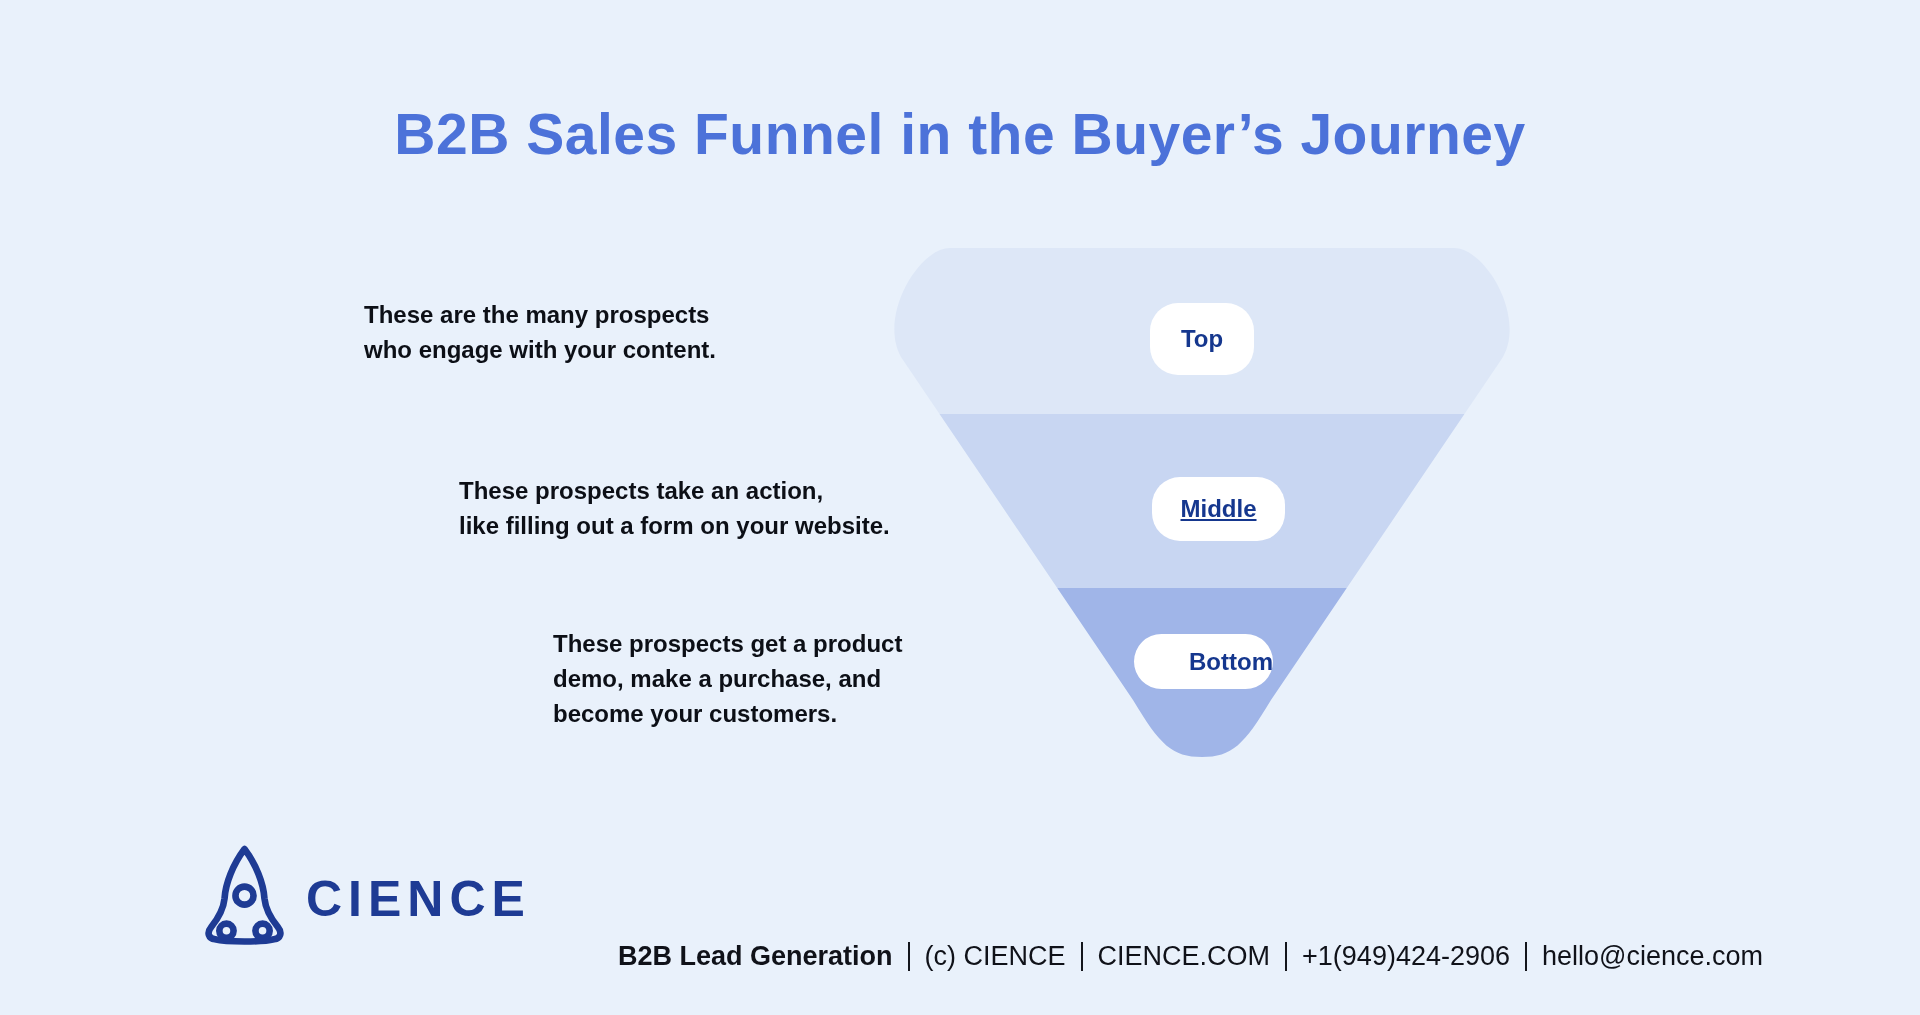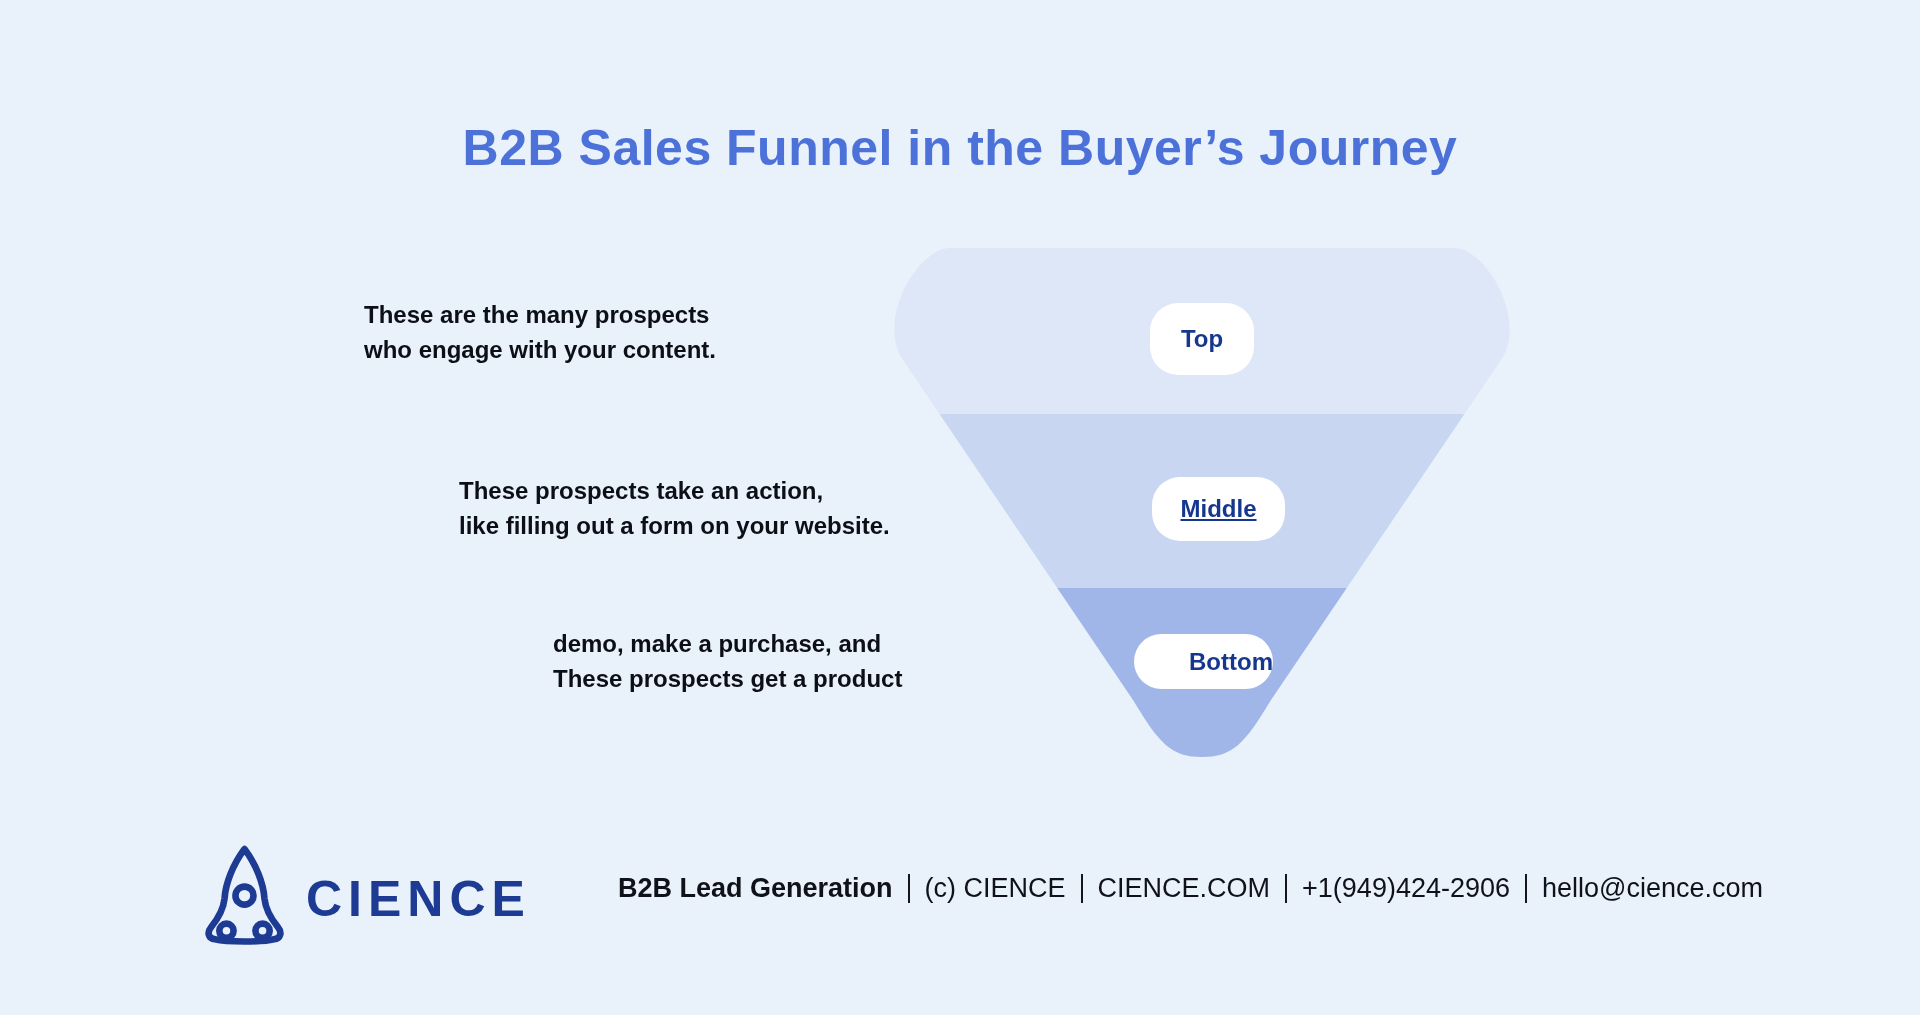--- a/index.html
+++ b/index.html
@@ -6,22 +6,22 @@
   body{font-family:"Liberation Sans", sans-serif;}
   #canvas{
     position:relative;
     width:1920px;height:1015px;
     background:#E9F1FB;
     overflow:hidden;
   }
   .page-title{
     position:absolute;left:0;top:104px;width:100%;
     text-align:center;
-    font-size:50px;line-height:60px;font-weight:700;
-    color:#4C72D9;letter-spacing:0.5px;margin-top:14px;
+    font-size:57px;line-height:60px;font-weight:700;
+    color:#4C72D9;letter-spacing:0.5px;
   }
   .funnel-svg{position:absolute;left:820px;top:230px;}
   .pill{
     position:absolute;background:#FFFFFF;border-radius:28px;
     display:flex;align-items:center;justify-content:center;
     font-size:24px;font-weight:700;color:#15378E;
   }
   #pill-top{left:1150px;top:303px;width:104px;height:72px;}
   #pill-middle{left:1152px;top:477px;width:133px;height:64px;text-decoration:underline;}
   #pill-bottom{left:1134px;top:634px;width:139px;height:55px;justify-content:flex-end;}
@@ -33,21 +33,21 @@
   #desc-0{left:364px;top:297px;}
   #desc-1{left:459px;top:473px;}
   #desc-2{left:553px;top:626px;}
   .logo-svg{position:absolute;left:197px;top:843px;}
   .brand-wordmark{
     position:absolute;left:306px;top:871px;
     font-size:50px;line-height:56px;font-weight:700;
     letter-spacing:6px;color:#1E3B94;text-align:center;
   }
   .contact-row{
-    position:absolute;left:618px;top:868px;height:40px;
+    position:absolute;left:618px;top:936px;height:40px;
     display:flex;align-items:center;
     font-size:27px;color:#101219;white-space:nowrap;
   }
   .contact-row .tagline{font-weight:700;}
   .sep{
     display:inline-block;width:2px;height:29px;
     background:#14161C;margin:0 15px;
   }
 </style>
 </head>
@@ -82,22 +82,23 @@
 
   <div class="desc" id="desc-0">
     <div>These are the many prospects</div>
     <div>who engage with your content.</div>
   </div>
   <div class="desc" id="desc-1">
     <div>These prospects take an action,</div>
     <div>like filling out a form on your website.</div>
   </div>
   <div class="desc" id="desc-2">
+    <div>These prospects get a product</div>
     <div>demo, make a purchase, and</div>
-    <div>These prospects get a product</div>
+    <div>become your customers.</div>
   </div>
 
   <svg class="logo-svg" width="95" height="110" viewBox="0 0 100 115" aria-hidden="true">
     <g fill="none" stroke="#1E3B94" stroke-width="7" stroke-linecap="round" stroke-linejoin="round">
       <path d="M 50 6 C 38 22, 30 42, 29 58 C 28 68, 23 78, 15 88 C 10 94, 12 100, 19 101 C 31 104, 69 104, 81 101 C 88 100, 90 94, 85 88 C 77 78, 72 68, 71 58 C 70 42, 62 22, 50 6 Z"></path>
       <circle cx="50" cy="55" r="9.5"></circle>
       <circle cx="31" cy="92" r="7.5"></circle>
       <circle cx="69" cy="92" r="7.5"></circle>
     </g>
   </svg>

